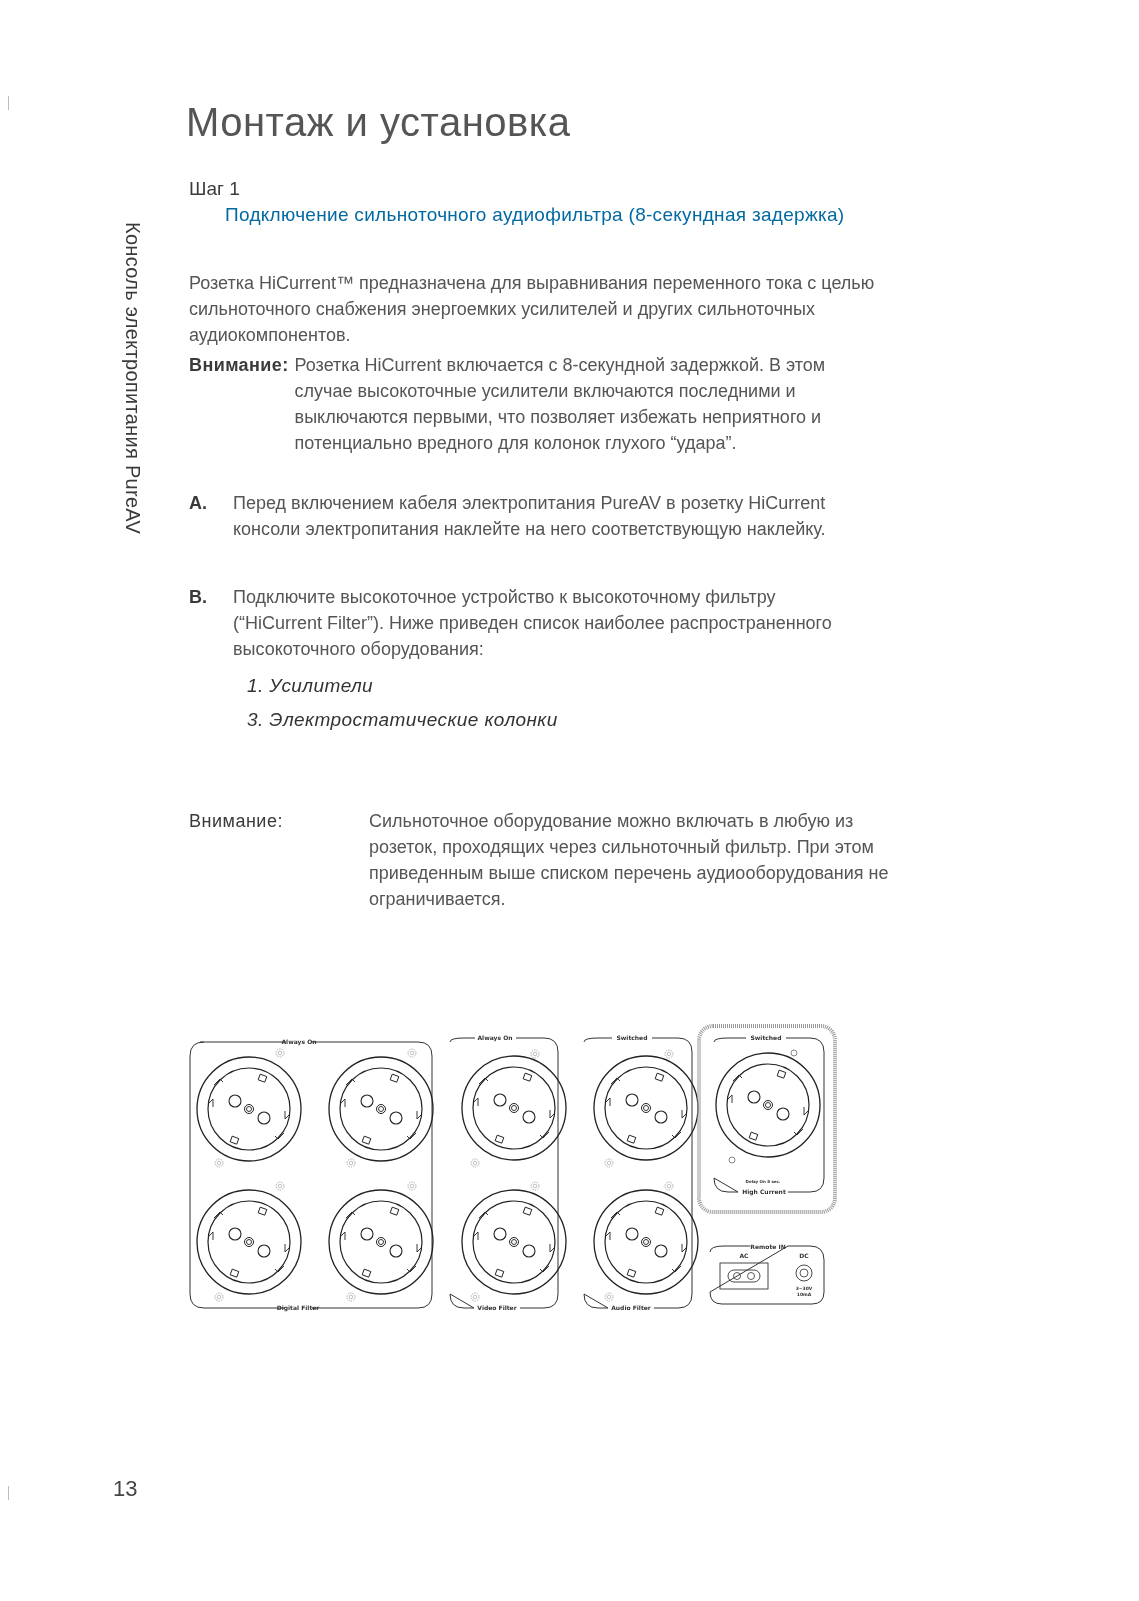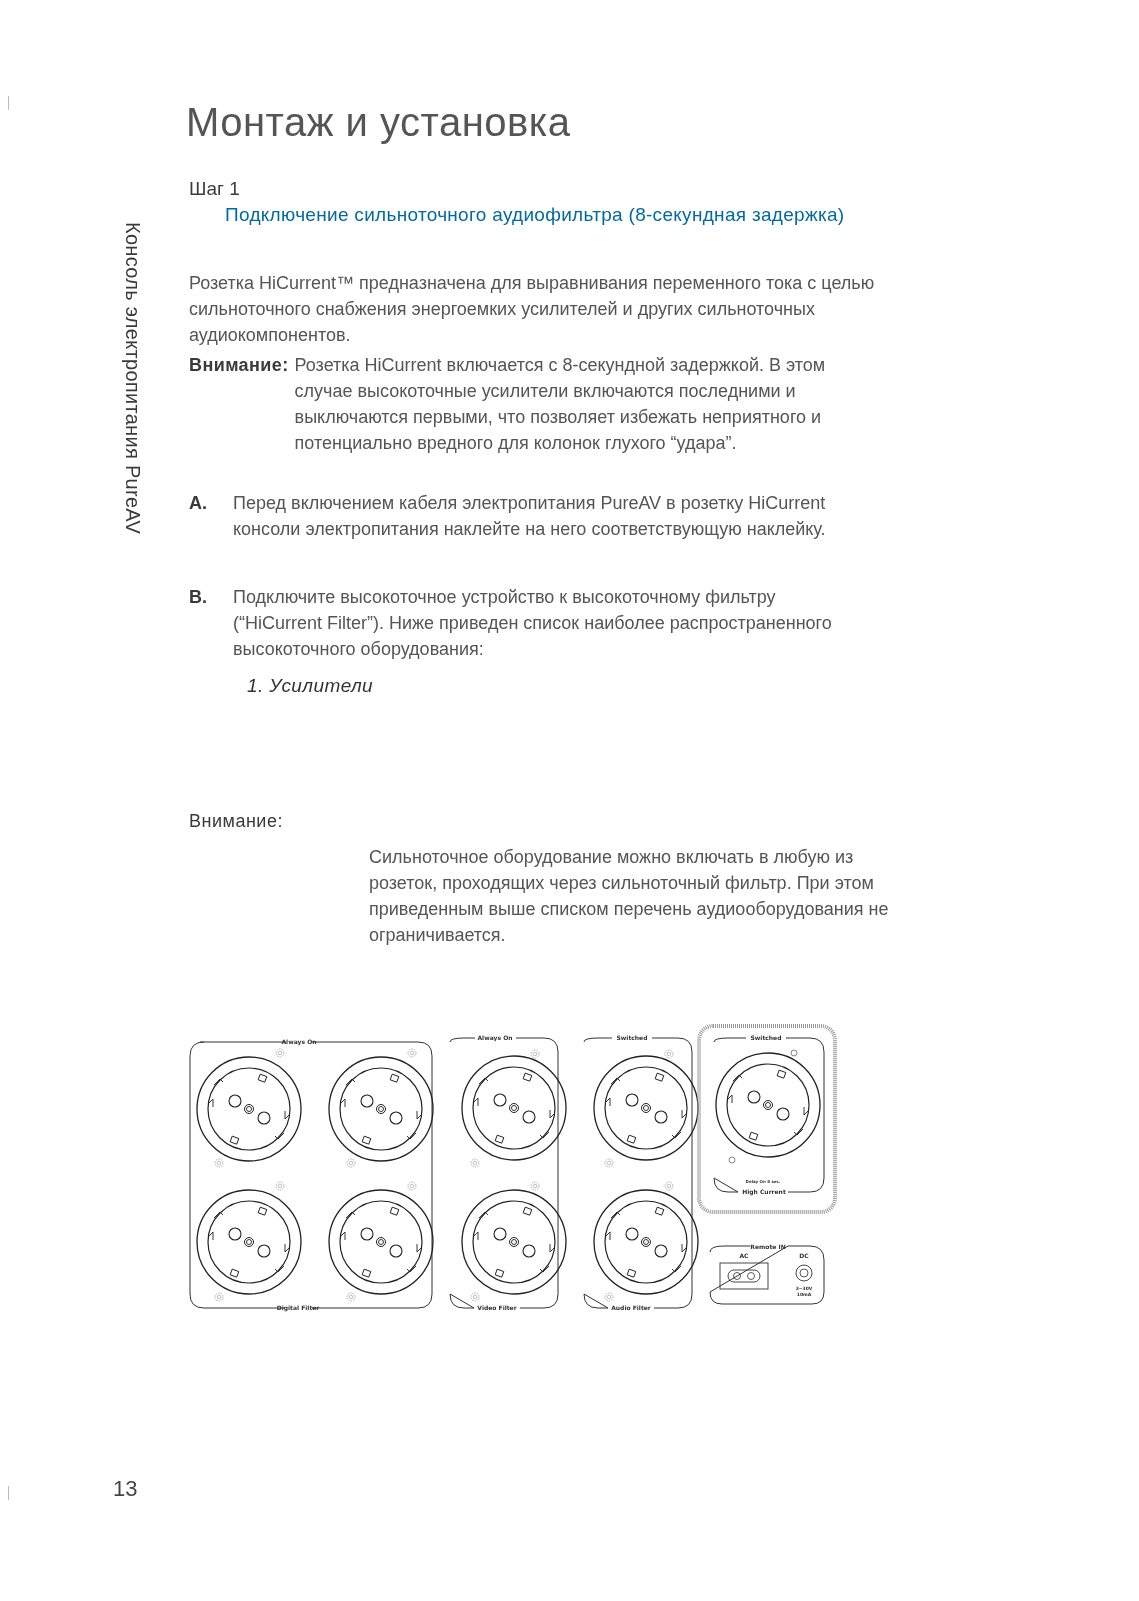--- a/index.html
+++ b/index.html
@@ -16,21 +16,21 @@
   .note-row { left: 189px; top: 352px; width: 720px; font-size: 18px; line-height: 26px; color: #555; display: flex; }
   .note-label { font-weight: bold; color: #3a3a3a; white-space: nowrap; margin-right: 6px; letter-spacing: 0.4px; }
   .note-text { width: 560px; }
   .item { left: 189px; width: 700px; font-size: 18px; line-height: 26px; color: #555; display: flex; }
   .item-letter { width: 27px; font-weight: bold; color: #3a3a3a; }
   .item-text { width: 620px; margin-left: 17px; }
   .list { left: 247px; top: 672px; font-size: 19px; color: #333; font-style: italic; }
   .list div { height: 34px; line-height: 28px; letter-spacing: 0.4px; }
   .note2 { left: 189px; top: 808px; font-size: 18px; line-height: 26px; color: #555; display: flex; width: 720px; }
   .note2 .lbl { width: 180px; color: #3a3a3a; letter-spacing: 0.5px; }
-  .note2 .txt { width: 520px; margin-top: 36px; }
+  .note2 .txt { width: 520px; }
   .page-num { left: 113px; top: 1476px; font-size: 22px; color: #444; }
   .diagram { left: 180px; top: 1020px; width: 680px; height: 310px; }
   .panel-label { font-family: "DejaVu Sans", sans-serif; font-size: 6px; font-weight: bold; fill: #333; }
 </style>
 </head>
 <body>
 
 <div class="edge-mark" style="top:96px;height:14px;"></div>
 <div class="edge-mark" style="top:1486px;height:14px;"></div>
 
@@ -51,20 +51,21 @@
   <span class="item-letter">A.</span>
   <span class="item-text">Перед включением кабеля электропитания PureAV в розетку HiCurrent консоли электропитания наклейте на него соответствующую наклейку.</span>
 </div>
 <div class="abs item" style="top:584px;">
   <span class="item-letter">B.</span>
   <span class="item-text">Подключите высокоточное устройство к высокоточному фильтру (“HiCurrent Filter”). Ниже приведен список наиболее распространенного высокоточного оборудования:</span>
 </div>
 
 <div class="abs list">
   <div>1. Усилители</div>
+  <div>3. Электростатические колонки</div>
 </div>
 
 <div class="abs note2">
   <span class="lbl">Внимание:</span>
   <span class="txt">Сильноточное оборудование можно включать в любую из розеток, проходящих через сильноточный фильтр. При этом приведенным выше списком перечень аудиооборудования не ограничивается.</span>
 </div>
 
 <div class="abs diagram">
   <svg width="680" height="310" viewBox="0 0 680 310" xmlns="http://www.w3.org/2000/svg">
     <defs>

